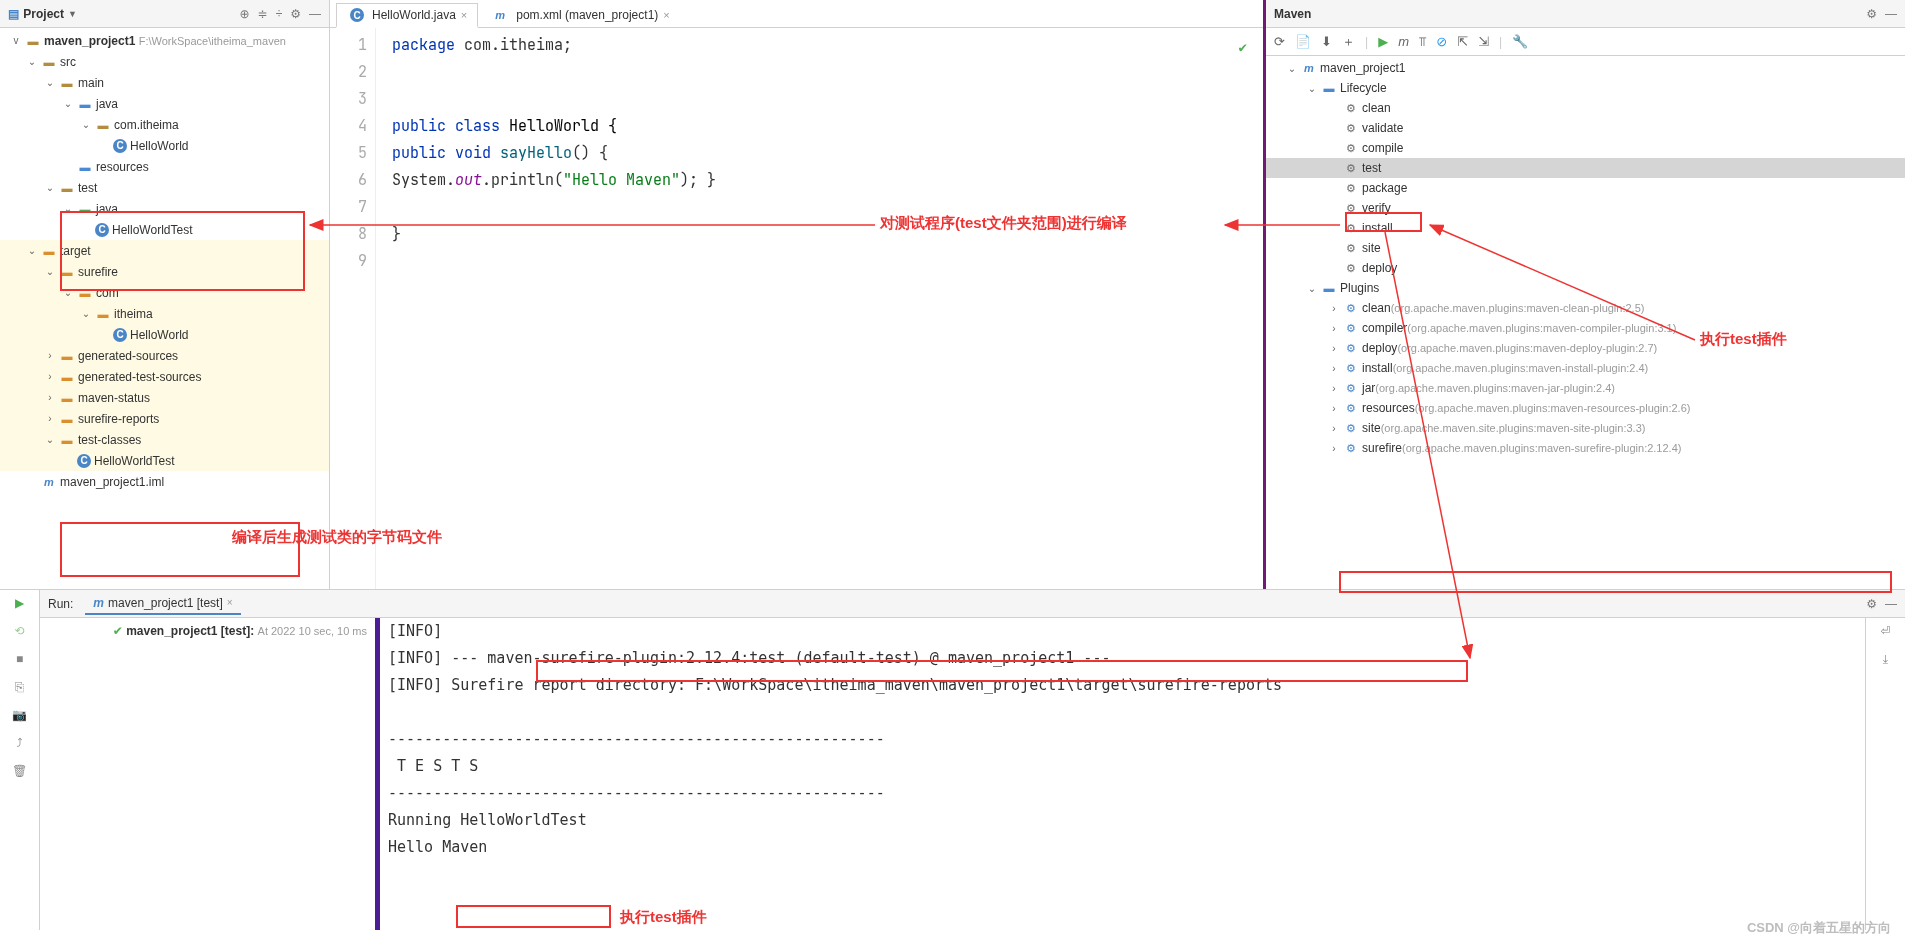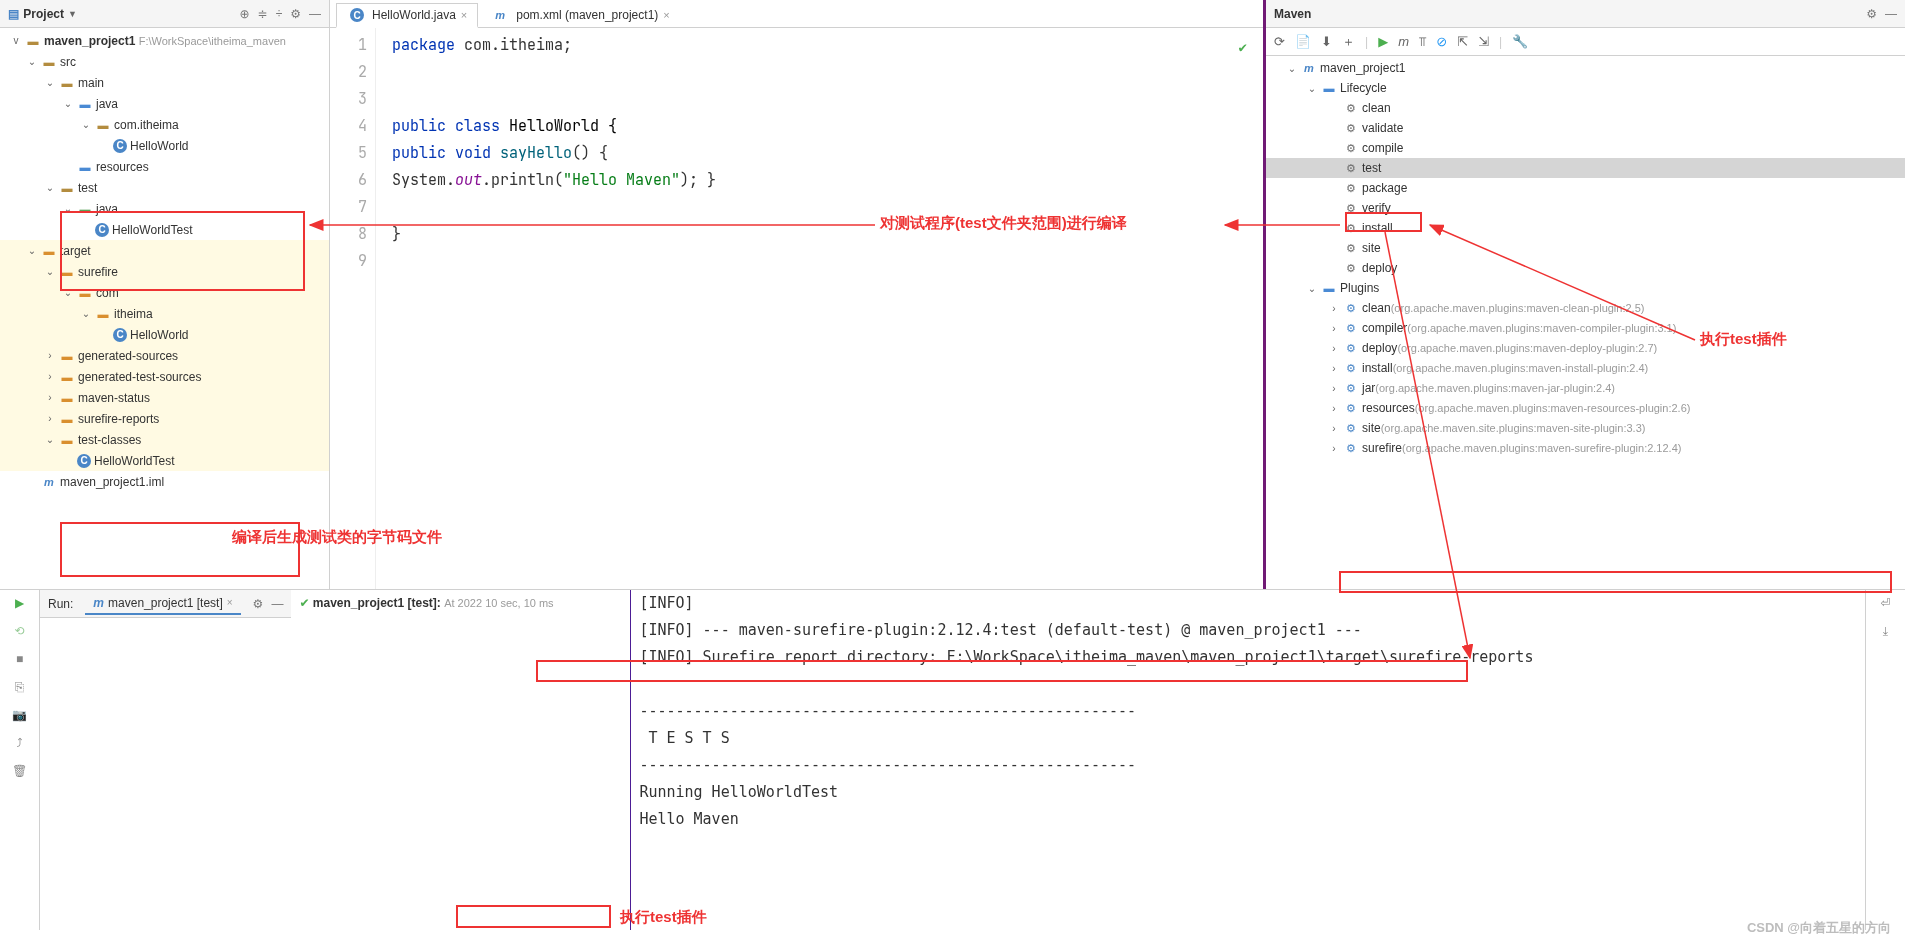--- a/index.html
+++ b/index.html
@@ -45,25 +45,25 @@
 .maven-toolbar .run { color: #4caf50; }
 .maven-tree { flex: 1; overflow: auto; padding: 2px 0; }
 .m-row { display: flex; align-items: center; height: 20px; white-space: nowrap; cursor: pointer; padding-right: 4px; }
 .m-row.selected { background: #d5d5d5; }
 .ml-0 { padding-left: 20px; } .ml-1 { padding-left: 40px; } .ml-2 { padding-left: 62px; }
 .ico-gear { color: #6e6e6e; }
 .ico-plugin { color: #4a86c7; }
 .run-panel { display: flex; height: 340px; }
 .run-left { width: 40px; border-right: 1px solid #d0d0d0; display: flex; flex-direction: column; align-items: center; padding-top: 6px; gap: 14px; color: #888; }
 .run-left .play { color: #4caf50; }
-.run-body { flex: 1; display: flex; }
+.run-body { flex: 1; display: flex; flex-direction: column; }
 .run-header { height: 28px; border-bottom: 1px solid #d0d0d0; display: flex; align-items: center; padding: 0 8px; gap: 12px; background: #f5f5f5; }
 .run-tab { display: flex; align-items: center; gap: 4px; padding: 3px 8px; border-bottom: 2px solid #4a86c7; }
 .run-content { flex: 1; display: flex; }
-.run-result { width: 340px; padding: 6px 8px; border-right: 1px solid #4c1d95; }
+.run-result { width: 340px; padding: 6px 8px; border-right: 5px solid #4c1d95; text-align: right; }
 .run-console { flex: 1; font-family: Consolas, monospace; font-size: 15px; line-height: 27px; padding: 0 8px; white-space: pre; overflow: auto; }
 .run-right { width: 40px; border-left: 1px solid #d0d0d0; display: flex; flex-direction: column; align-items: center; padding-top: 6px; gap: 14px; color: #888; }
 .redbox { border: 2px solid #e33; position: absolute; pointer-events: none; }
 .redtext { color: #e33; font-weight: bold; position: absolute; font-size: 15px; }
 .watermark { position: absolute; right: 14px; bottom: 6px; color: #bdbdbd; font-size: 13px; font-weight: bold; }
 svg.anno { position: absolute; top: 0; left: 0; pointer-events: none; }
 </style>
 </head>
 <body>
 

